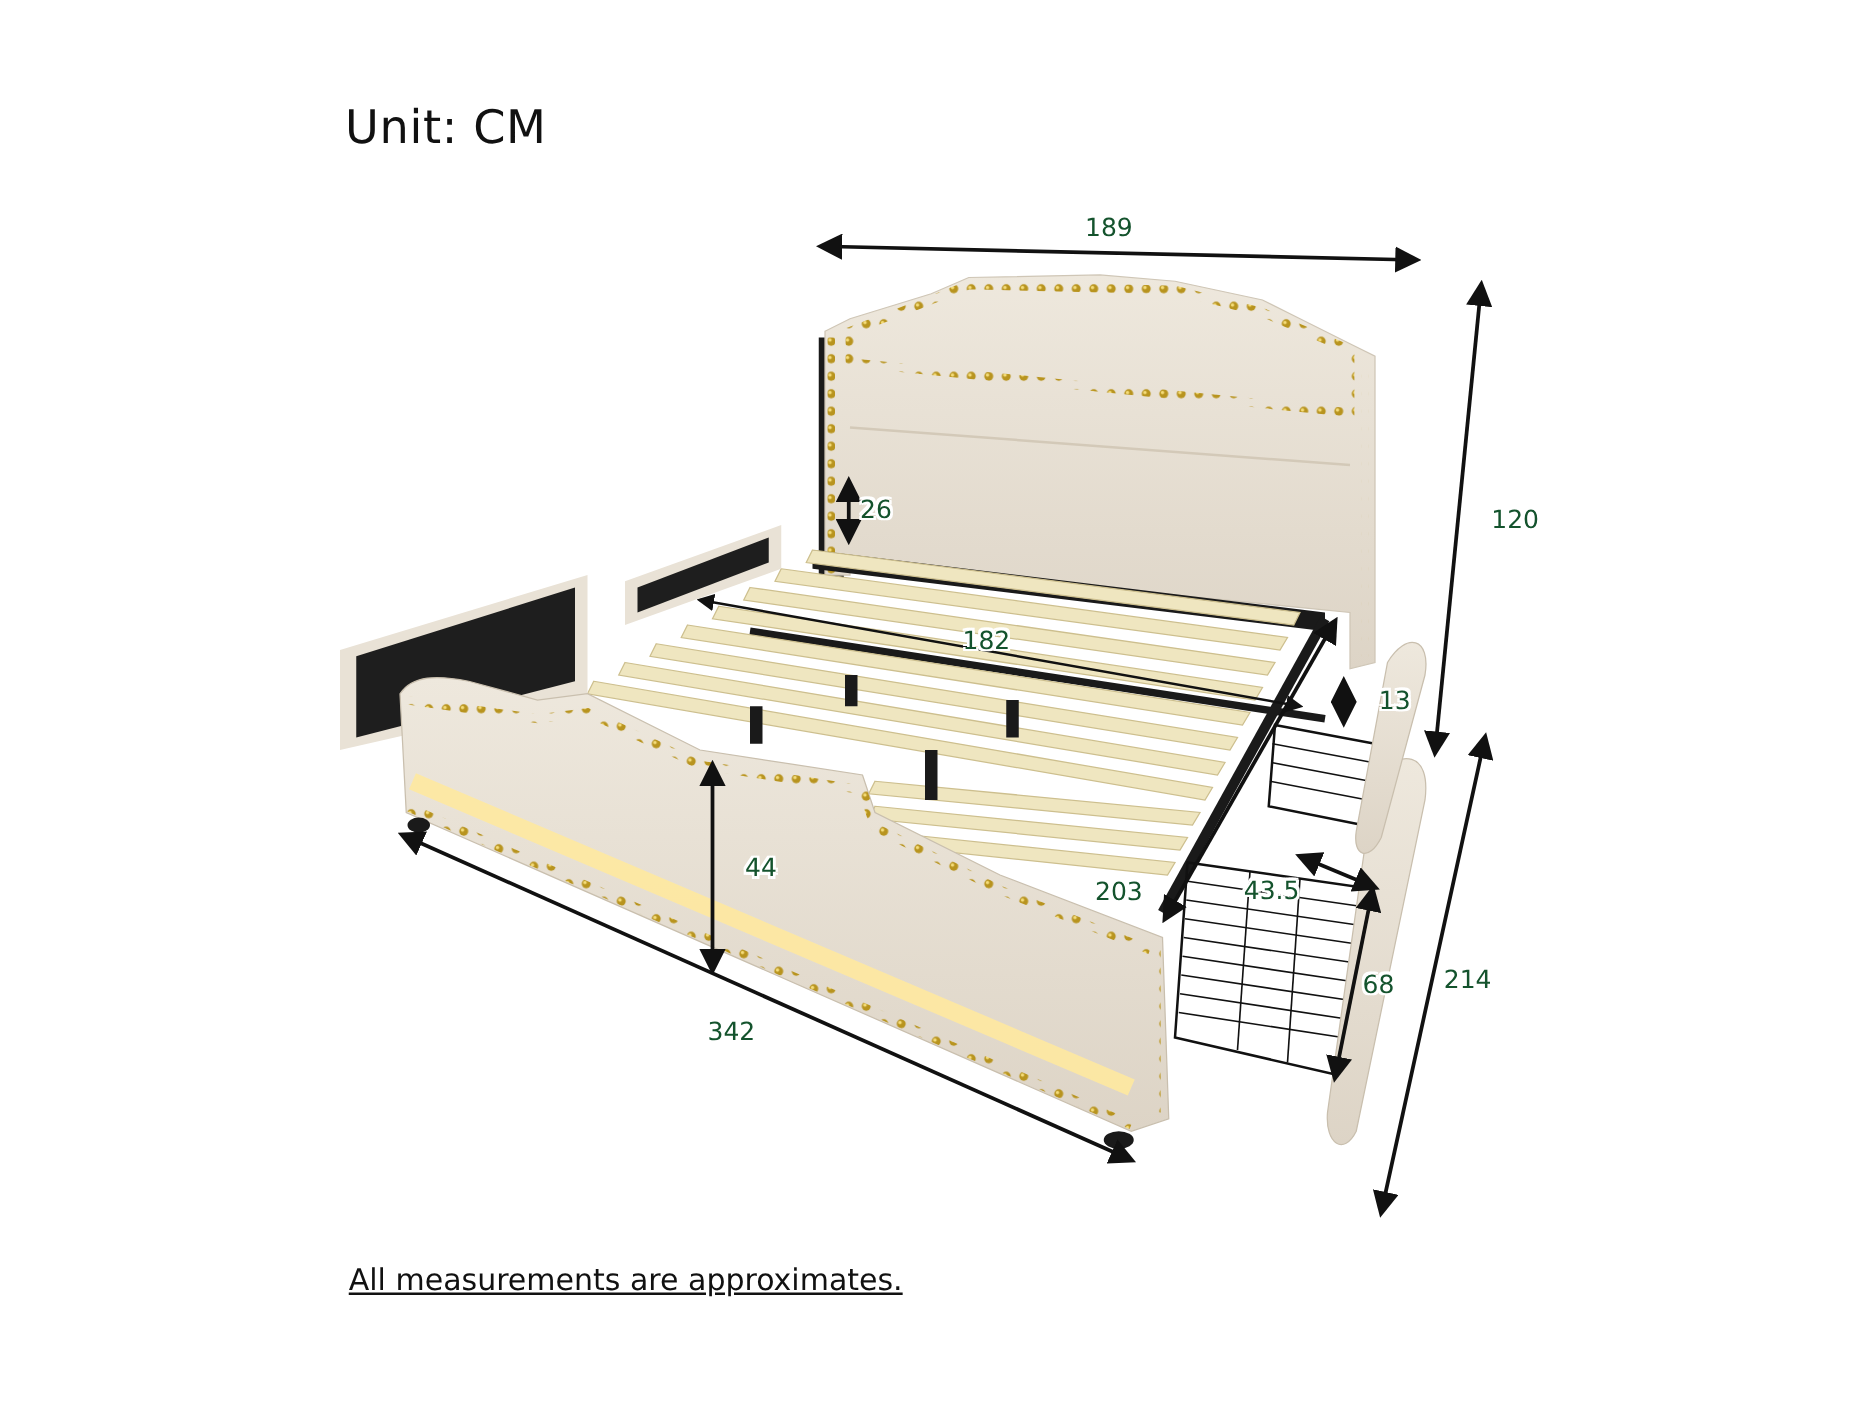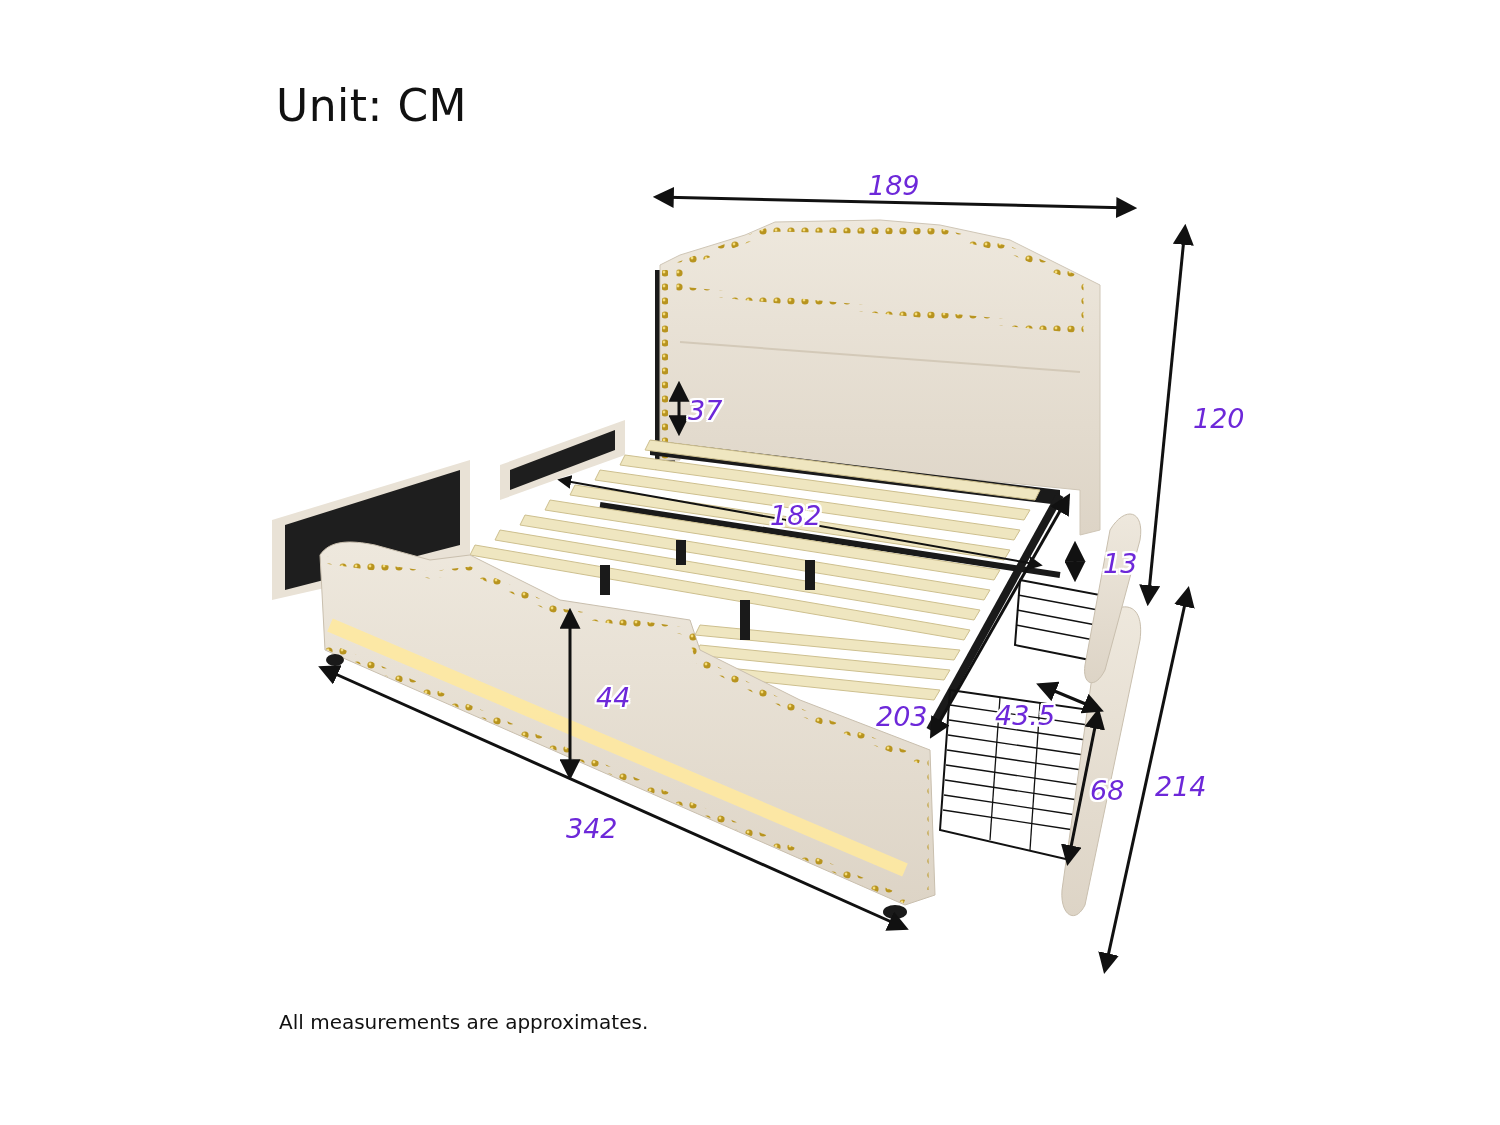--- a/index.html
+++ b/index.html
@@ -1,19 +1,19 @@
 <!DOCTYPE html>
 <html><head>
 <meta charset="utf-8">
 <style>
   html,body{margin:0;padding:0;background:#ffffff;}
   body{width:1500px;height:1125px;position:relative;overflow:hidden;font-family:"DejaVu Sans","Liberation Sans",sans-serif;color:#111;}
-  .title{position:absolute;left:276px;top:80px;font-size:44px;letter-spacing:0.5px;font-weight:400;}
-  .footnote{position:absolute;left:279px;top:1010px;font-size:20px;}
-  .dim{position:absolute;font-size:27px;color:#6d28d9;line-height:1;font-style:italic;}
+  .title{position:absolute;left:276px;top:80px;font-size:37px;letter-spacing:0.5px;font-weight:400;}
+  .footnote{position:absolute;left:279px;top:1010px;font-size:24px;text-decoration:underline;}
+  .dim{position:absolute;font-size:20px;color:#14532d;line-height:1;}
   .dim.halo{text-shadow:-2px 0 #fff,2px 0 #fff,0 -2px #fff,0 2px #fff,-2px -2px #fff,2px 2px #fff,-2px 2px #fff,2px -2px #fff;}
   svg.stage{position:absolute;left:0;top:0;}
 </style>
 </head>
 <body>
 
 <svg class="stage" width="1500" height="1125" viewBox="0 0 1500 1125">
   <defs>
     <marker id="ah" viewBox="0 0 10 10" refX="8" refY="5" markerWidth="7" markerHeight="7" orient="auto-start-reverse">
       <path d="M0,0 L10,5 L0,10 z" fill="#111"></path>
@@ -118,21 +118,21 @@
     <line x1="1098" y1="712" x2="1068" y2="862" marker-start="url(#ah)" marker-end="url(#ah)"></line>
     <line x1="1188" y1="590" x2="1105" y2="970" marker-start="url(#ah)" marker-end="url(#ah)"></line>
     <line x1="560" y1="480" x2="1040" y2="565" stroke-width="2" marker-start="url(#ah)" marker-end="url(#ah)"></line>
   </g>
 </svg>
 
 <div class="title">Unit: CM</div>
 
 <div class="dim" style="left:868px;top:172px;">189</div>
 <div class="dim" style="left:1173px;top:405px;margin-left:20px;">120</div>
-<div class="dim halo" style="left:688px;top:397px;">37</div>
+<div class="dim halo" style="left:688px;top:397px;">26</div>
 <div class="dim halo" style="left:770px;top:502px;">182</div>
 <div class="dim halo" style="left:1088px;top:550px;margin-left:15px;">13</div>
 <div class="dim halo" style="left:596px;top:684px;">44</div>
 <div class="dim" style="left:566px;top:815px;">342</div>
 <div class="dim halo" style="left:876px;top:703px;">203</div>
 <div class="dim halo" style="left:995px;top:702px;">43.5</div>
 <div class="dim halo" style="left:1090px;top:777px;">68</div>
 <div class="dim" style="left:1155px;top:773px;">214</div>
 
 <div class="footnote">All measurements are approximates.</div>

